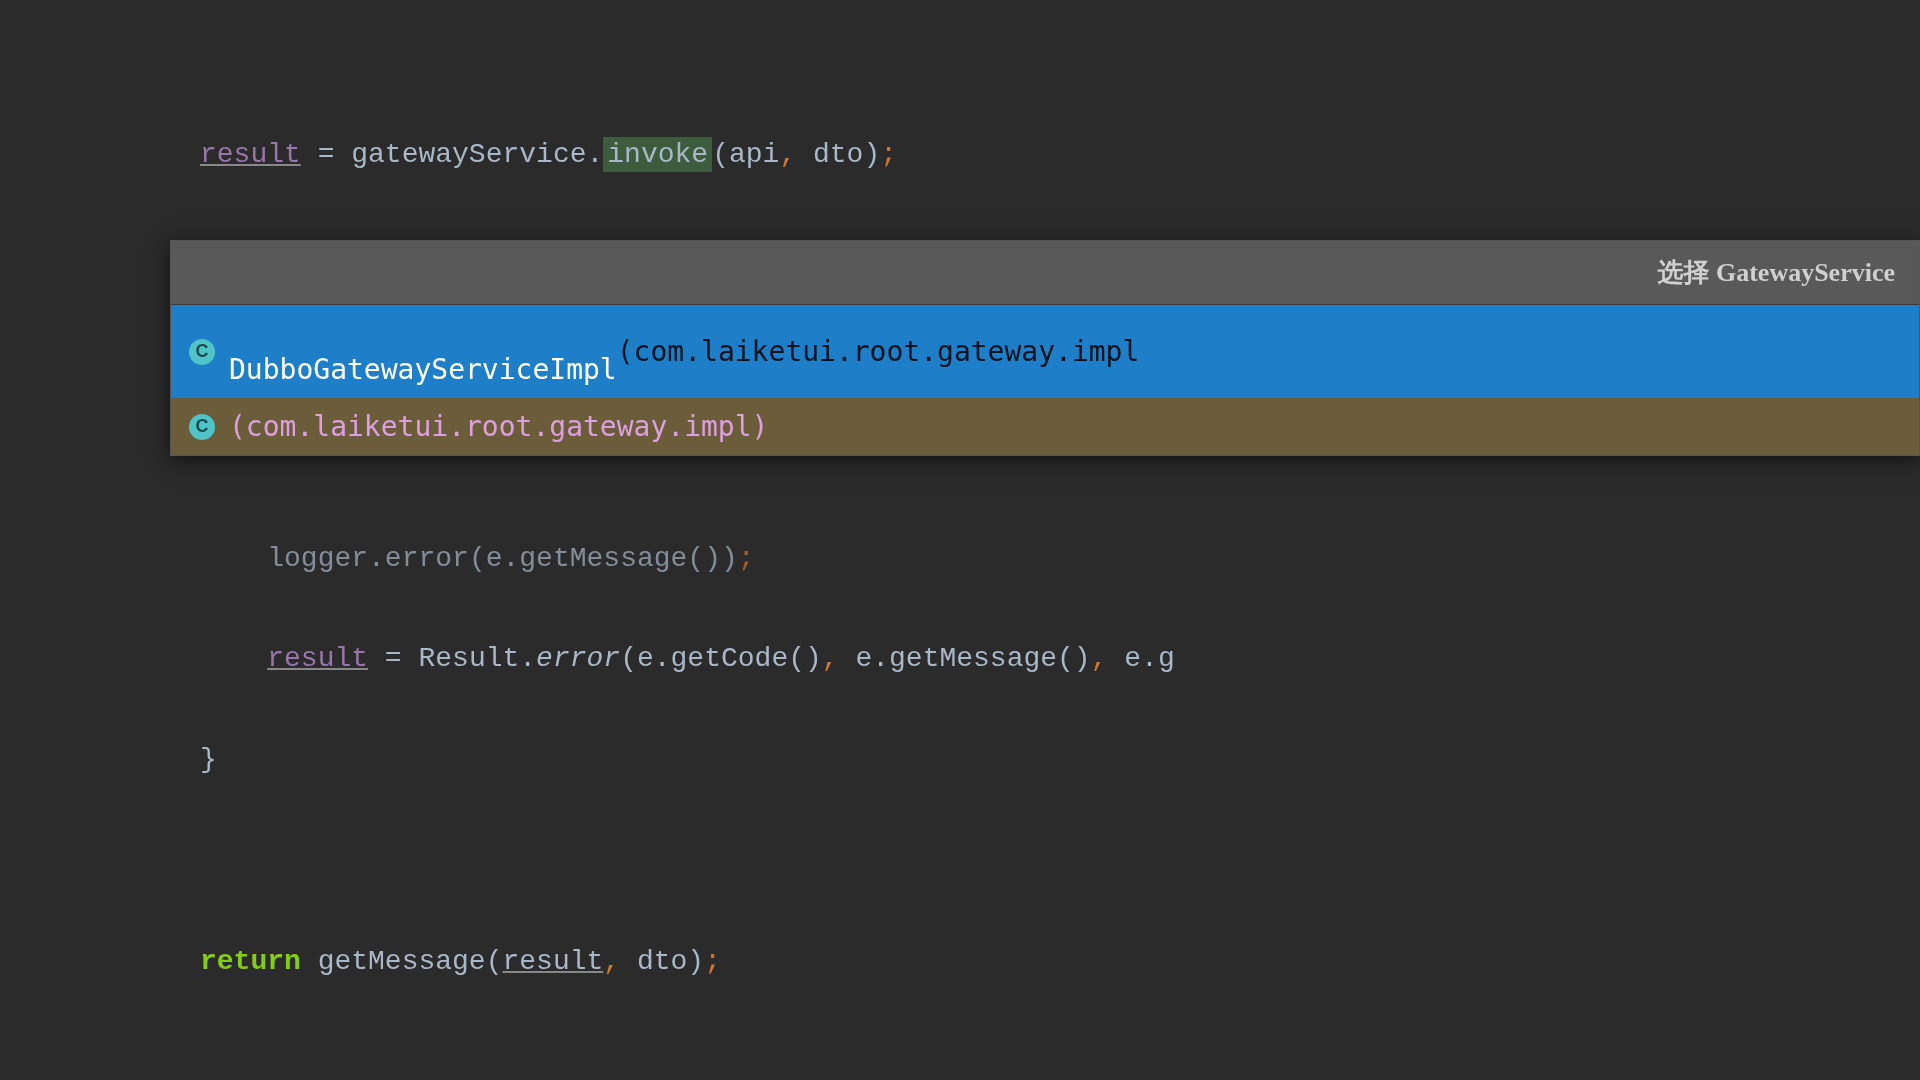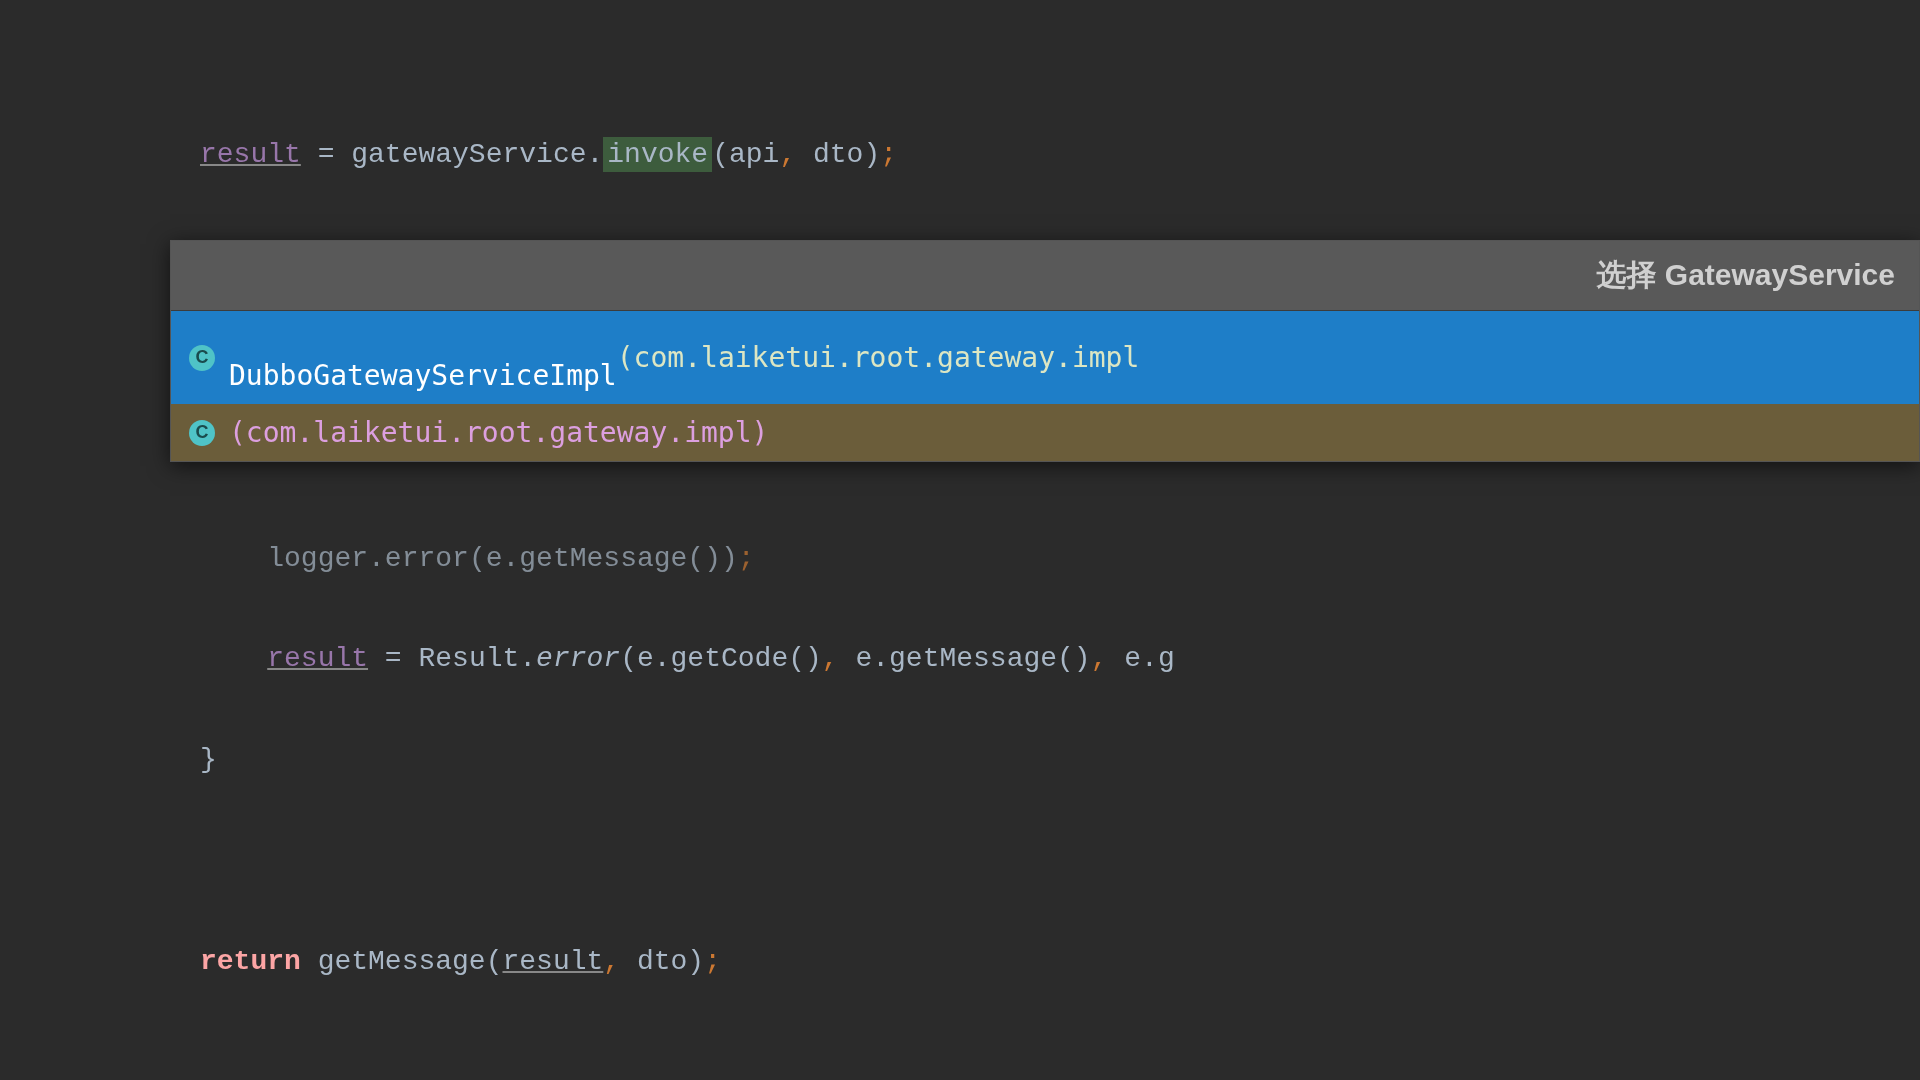--- a/index.html
+++ b/index.html
@@ -20,40 +20,40 @@
     }
     .line { display: block; }
     .var { color: #9876aa; }
     .assign { color: #a9b7c6; }
     .method { color: #a9b7c6; }
     .method-italic { color: #a9b7c6; font-style: italic; }
     .paren { color: #a9b7c6; }
     .param { color: #a9b7c6; }
     .semi { color: #cc7832; }
     .comma { color: #cc7832; }
-    .keyword { color: #fca5a5; font-weight: bold; }
+    .keyword { color: #84cc16; font-weight: bold; }
     .underline { text-decoration: underline; text-decoration-color: #888; }
     .highlight-invoke { background: #3d5c3d; padding: 2px 4px; color: #a9b7c6; }
     .brace { color: #a9b7c6; }
     .italic { }
 
     .popup {
       position: absolute;
       left: 170px;
       top: 240px;
       right: 0;
       background: #4e4e4e;
       box-shadow: 0 4px 20px rgba(0,0,0,0.6);
       border: 1px solid #555;
     }
     .popup-title {
       background: #595959;
       color: #d0d0d0;
-      font-family: Liberation Sans, sans-serif;
-      font-size: 30px;
+      font-family: Liberation Serif, serif;
+      font-size: 26px;
       font-weight: bold;
       padding: 14px 24px;
       text-align: right;
       border-bottom: 1px solid #3c3c3c;
     }
     .popup-item {
       display: flex;
       align-items: center;
       padding: 12px 18px;
       font-family: 'Consolas', 'Monaco', monospace;
@@ -78,21 +78,21 @@
       font-weight: bold;
       display: inline-flex;
       align-items: center;
       justify-content: center;
       margin-right: 14px;
       flex-shrink: 0;
       font-family: sans-serif;
     }
     .class-name { color: inherit; margin-top: 36px; }
     .class-pkg { color: inherit; opacity: 0.85; }
-    .popup-item.selected .class-pkg { color: #fef9c3; }
+    .popup-item.selected .class-pkg { color: #000000; }
     .popup-item.unselected .class-pkg { color: #f0abfc; }
     .behind-popup {
       opacity: 0.7;
     }
   </style>
 </head>
 <body>
 
 <div class="editor">
 <span class="line"><span class="var underline">result</span><span class="assign"> = </span><span class="method">gatewayService</span><span>.</span><span class="highlight-invoke">invoke</span><span class="paren">(</span><span class="param">api</span><span class="comma">, </span><span class="param">dto</span><span class="paren">)</span><span class="semi">;</span></span>

